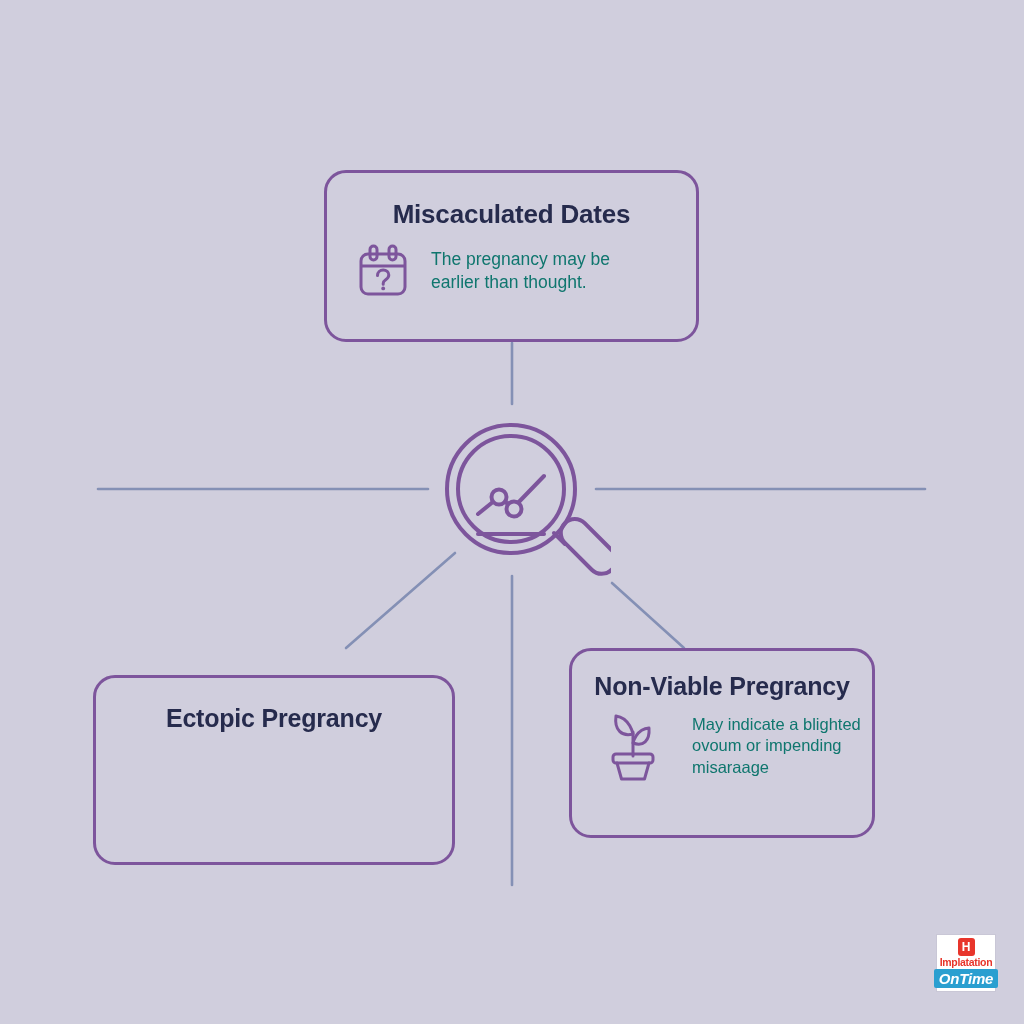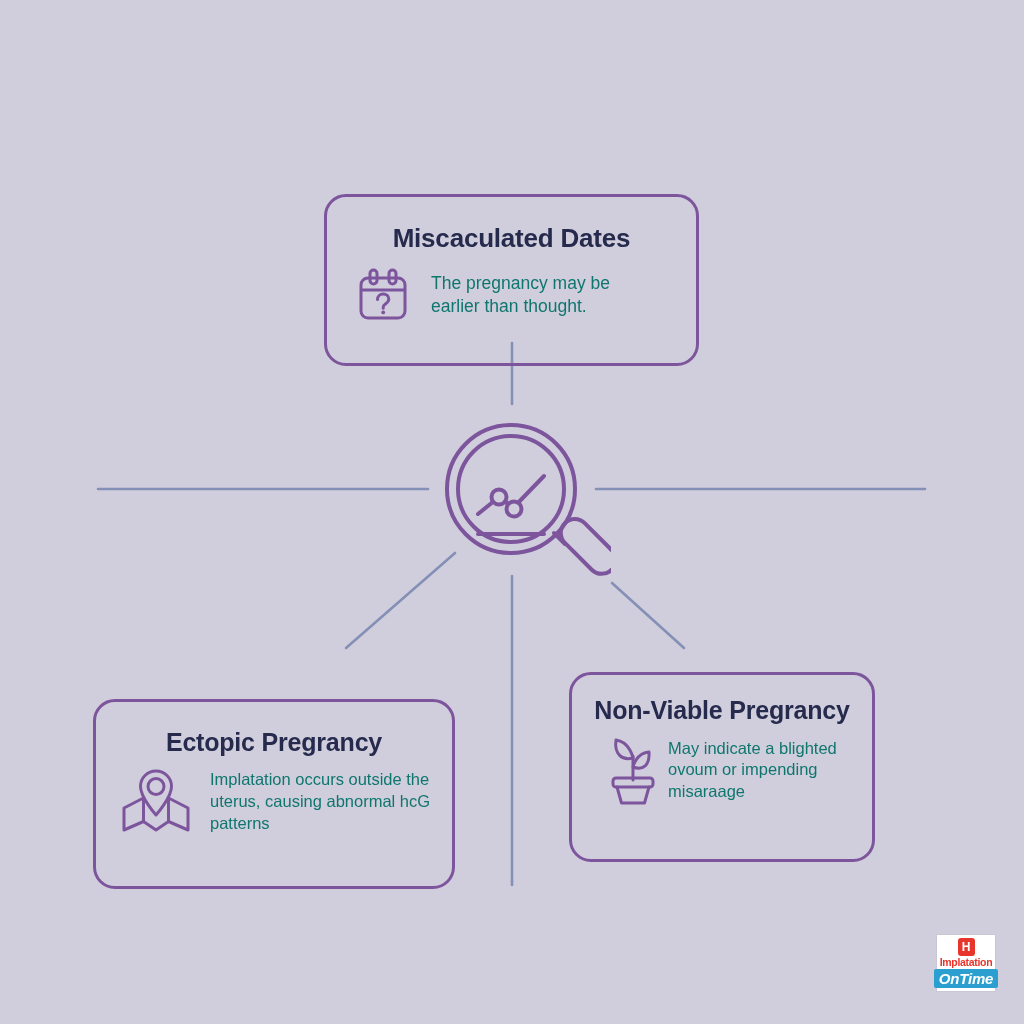--- a/index.html
+++ b/index.html
@@ -29,21 +29,20 @@
     pointer-events: none;
   }
 
   
   .card {
     position: absolute;
     box-sizing: border-box;
     border: 3px solid #7d559c;
     border-radius: 22px;
     background: transparent;
-    margin-top: 24px;
   }
   .card-title {
     text-align: center;
     color: #262b4d;
     font-weight: bold;
     letter-spacing: -0.2px;
   }
   .card-body-row {
     display: flex;
     align-items: center;
@@ -106,21 +105,21 @@
     width: 306px;
     height: 190px;
   }
   #card-right .card-title {
     font-size: 25px;
     margin: 20px 0 0 0;
     line-height: 1.25;
   }
   #card-right .card-body-row {
     margin: 8px 0 0 30px;
-    gap: 4px;
+    gap: 28px;
   }
   #card-right .card-desc {
     font-size: 16.5px;
     max-width: 260px;
   }
 
   
   #center-icon {
     position: absolute;
     left: 437px;
@@ -227,29 +226,20 @@
         <rect x="32" y="2" width="7" height="14" rx="3.5" stroke="#7d559c" stroke-width="3"></rect>
         <path d="M20.5 31.5c0-3.2 2.5-5.6 5.7-5.6 3.1 0 5.6 2.2 5.6 5.1 0 2.6-1.6 3.8-3.4 5-1.5 1-2.2 1.9-2.2 3.4v0.9" stroke="#7d559c" stroke-width="3" stroke-linecap="round"></path>
         <circle cx="26.2" cy="44.4" r="1.9" fill="#7d559c"></circle>
       </svg>
       <div class="card-desc">The pregnancy may be earlier than thought.</div>
     </div>
   </div>
 
   <div class="card" id="card-left">
     <div class="card-title">Ectopic Pregrancy</div>
-    <div class="card-body-row">
-      <svg class="card-icon" width="72" height="70" viewBox="0 0 72 70" xmlns="http://www.w3.org/2000/svg" fill="none">
-        <path d="M36 4c-8.6 0-15.5 6.9-15.5 15.4 0 11 15.5 28.6 15.5 28.6s15.5-17.6 15.5-28.6C51.5 10.9 44.6 4 36 4z" stroke="#7d559c" stroke-width="3" stroke-linejoin="round"></path>
-        <circle cx="36" cy="19.5" r="8" stroke="#7d559c" stroke-width="3"></circle>
-        <path d="M23.5 31 4 41v22l19.5-8.5L36 63l12.5-8.5L68 63V41l-19.5-10" stroke="#7d559c" stroke-width="3" stroke-linejoin="round" stroke-linecap="round"></path>
-        <path d="M23.5 31v23.5M48.5 31v23.5" stroke="#7d559c" stroke-width="3" stroke-linejoin="round"></path>
-      </svg>
-      <div class="card-desc">Implatation occurs outside the uterus, causing abnormal hcG patterns</div>
-    </div>
   </div>
 
   <div class="card" id="card-right">
     <div class="card-title">Non-Viable Pregrancy</div>
     <div class="card-body-row">
       <svg class="card-icon" width="62" height="72" viewBox="0 0 62 72" xmlns="http://www.w3.org/2000/svg" fill="none">
         <path d="M31 46V22" stroke="#7d559c" stroke-width="3" stroke-linecap="round"></path>
         <path d="M31 24C31 24 28 8 14 6 12 20 20 27 31 24z" stroke="#7d559c" stroke-width="3" stroke-linejoin="round"></path>
         <path d="M31 33c0 0 3-14 16-15 1 13-6 19-16 15z" stroke="#7d559c" stroke-width="3" stroke-linejoin="round"></path>
         <rect x="11" y="44" width="40" height="9" rx="3" stroke="#7d559c" stroke-width="3"></rect>

